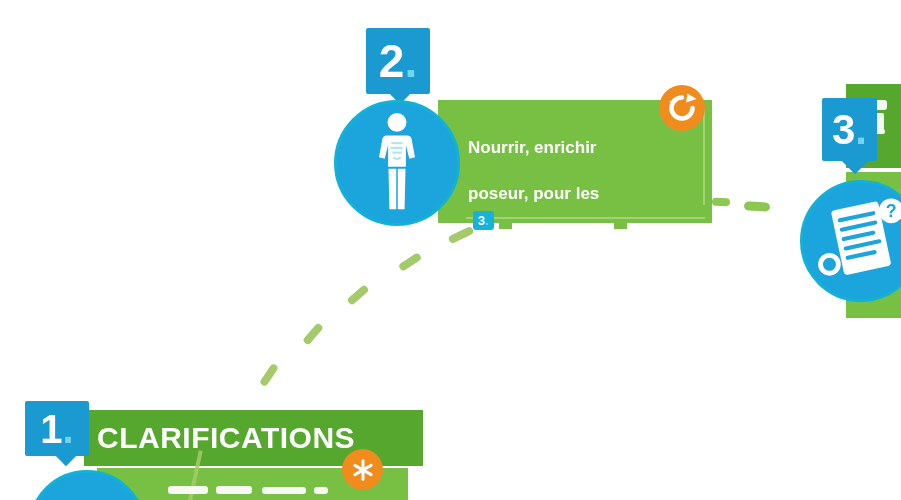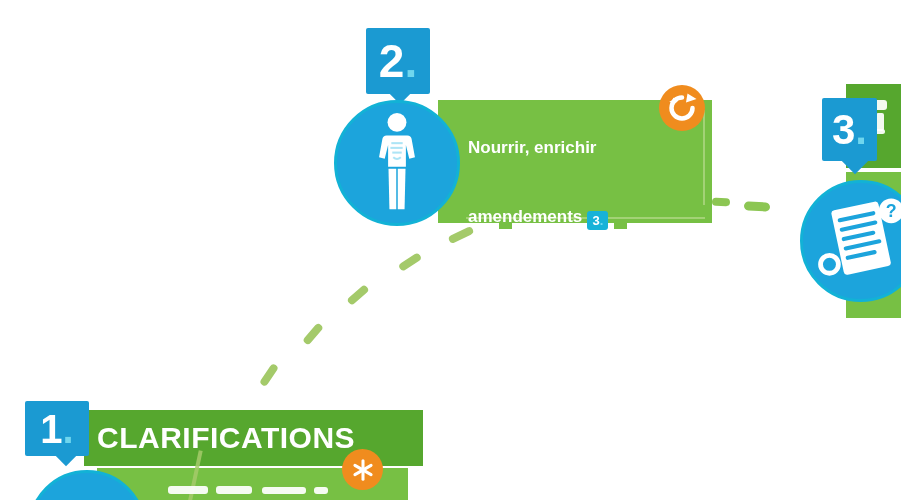--- a/index.html
+++ b/index.html
@@ -98,22 +98,22 @@
   <div class="dash" id="d4"></div>
 
   <div class="dash h" id="h1"></div>
   <div class="dash h" id="h2"></div>
 
 
   <div class="body-box" id="body2">
     <div class="txt">
       <span>Nourrir, enrichir</span><br>
       <br>
-      <br>
-      <span>amendements</span><span class="mini-badge">
+      <span>poseur, pour les</span><br>
+      <span class="mini-badge">
           <span>3</span>
           <span class="dot">.</span>
         </span>
     </div>
   </div>
   <div class="tab" id="tab1"></div>
   <div class="tab" id="tab2"></div>
 
   <div class="badge-tail" id="tail2"></div>
 

